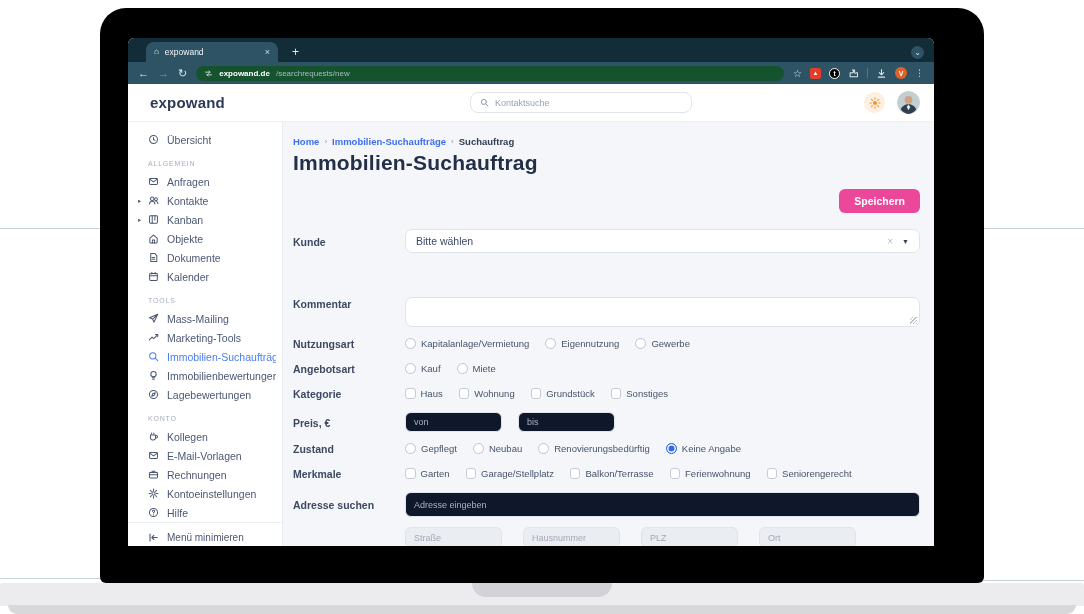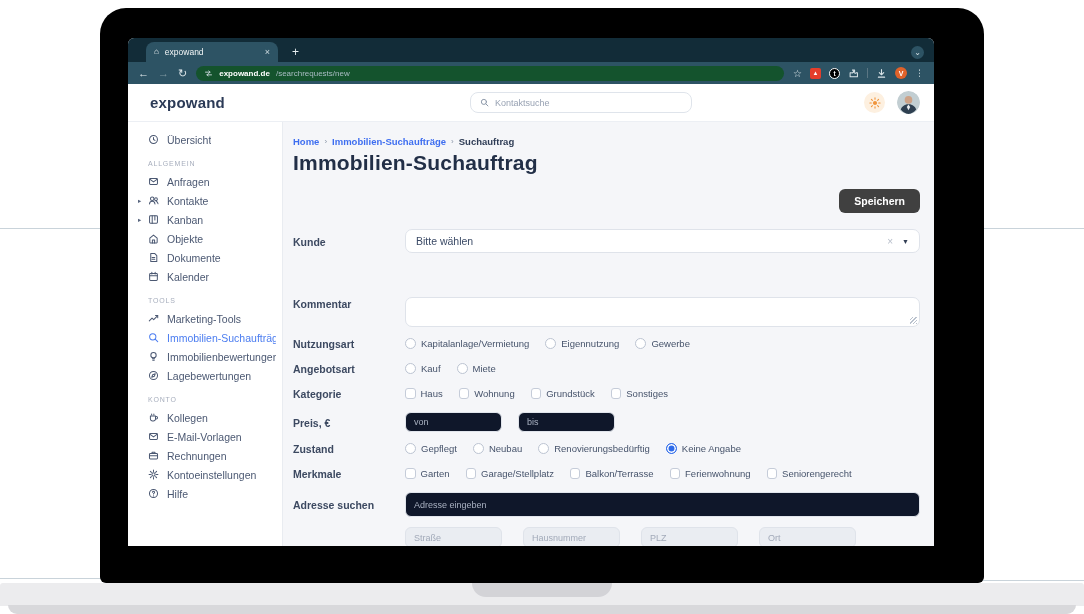--- a/index.html
+++ b/index.html
@@ -89,21 +89,21 @@
                   display:flex; align-items:center; gap:8px; font-size:10px; color:#4b5872; }
   .collapse-row svg { stroke:#4b5872; }
 
   .main { flex:1; padding:14px 14px 0 10px; min-width:0; }
   .breadcrumb { font-size:9.5px; display:flex; gap:5px; align-items:center; }
   .crumb { color:#3e6ef0; font-weight:700; }
   .crumb.current { color:#2e3c55; }
   .crumb-sep { color:#8b97a8; font-size:8px; }
   .page-title { margin-top:4px; font-size:21px; font-weight:800; color:#222f47; letter-spacing:.2px; }
   .save-row { display:flex; justify-content:flex-end; margin-top:14px; }
-  .save-btn { background:#404040; color:#fff; border:0; border-radius:6px; padding:6px 15px;
+  .save-btn { background:#ec4899; color:#fff; border:0; border-radius:6px; padding:6px 15px;
               font-size:10.5px; font-weight:600; font-family:"Liberation Sans", sans-serif; cursor:pointer; }
 
   .form { margin-top:16px; }
   .frow { display:flex; align-items:center; margin-bottom:10px; }
   .frow.tall { align-items:flex-start;margin-top:44px; }
   .frow.opt-row { margin-bottom:12px; }
   .flabel { width:112px; flex-shrink:0; font-size:10.5px; font-weight:700; color:#3c4961; padding-top:1px; }
   .fctrl { flex:1; display:flex; align-items:center; gap:16px; min-width:0; }
   .selectbox { flex:1; height:24px; background:#fff; border:1px solid #dfe3ea; border-radius:7px;
                display:flex; align-items:center; padding:0 10px; font-size:10.5px; color:#3b4a66; }
@@ -259,20 +259,26 @@
             <div class="snav-item">
               <svg width="11" height="11" viewBox="0 0 12 12" fill="none" stroke-width="1.1" stroke-linecap="round" stroke-linejoin="round">
                 <rect x="1.8" y="2.6" width="8.4" height="7.8" rx="1"></rect>
                 <path d="M1.8 5.2h8.4M4.2 1.4v2M7.8 1.4v2"></path>
               </svg>
               <span class="snav-label">Kalender</span>
             </div>
             <div class="section-title">TOOLS</div>
             <div class="snav-item">
               <svg width="11" height="11" viewBox="0 0 12 12" fill="none" stroke-width="1.1" stroke-linecap="round" stroke-linejoin="round">
+                <path d="M10.6 1.4L1.6 5.2l3.4 1.4 1.4 3.4zM10.6 1.4L5 6.6"></path>
+              </svg>
+              <span class="snav-label">Mass-Mailing</span>
+            </div>
+            <div class="snav-item">
+              <svg width="11" height="11" viewBox="0 0 12 12" fill="none" stroke-width="1.1" stroke-linecap="round" stroke-linejoin="round">
                 <path d="M1.4 8.6l3-3 1.8 1.6 4.4-4.4"></path>
                 <path d="M8.2 2.8h2.4v2.4"></path>
               </svg>
               <span class="snav-label">Marketing-Tools</span>
             </div>
             <div class="snav-item active">
               <svg width="11" height="11" viewBox="0 0 12 12" fill="none" stroke-width="1.1" stroke-linecap="round" stroke-linejoin="round">
                 <circle cx="5.2" cy="5.2" r="3.4"></circle>
                 <path d="M7.8 7.8l2.8 2.8"></path>
               </svg>
@@ -322,20 +328,26 @@
               <span class="snav-label">Kontoeinstellungen</span>
             </div>
             <div class="snav-item">
               <svg width="11" height="11" viewBox="0 0 12 12" fill="none" stroke-width="1.1" stroke-linecap="round" stroke-linejoin="round">
                 <circle cx="6" cy="6" r="4.4"></circle>
                 <path d="M4.8 4.7c0-.7.5-1.2 1.2-1.2s1.2.5 1.2 1.2c0 .9-1.2 1-1.2 1.9M6 8.5v.3"></path>
               </svg>
               <span class="snav-label">Hilfe</span>
             </div>
           </div>
+        <div class="collapse-row">
+          <svg width="11" height="11" viewBox="0 0 12 12" fill="none" stroke-width="1.2" stroke-linecap="round" stroke-linejoin="round">
+              <path d="M2.2 2.2v7.6M10 6H4.4M6.4 3.8L4.2 6l2.2 2.2"></path>
+            </svg>
+          <span>Menü minimieren</span>
+        </div>
       </div>
 
       <div class="main">
         <div class="breadcrumb" id="breadcrumb">
             <span class="crumb">Home</span>
             <span class="crumb-sep">›</span>
             <span class="crumb">Immobilien-Suchaufträge</span>
             <span class="crumb-sep">›</span>
             <span class="crumb current">Suchauftrag</span>
           </div>

